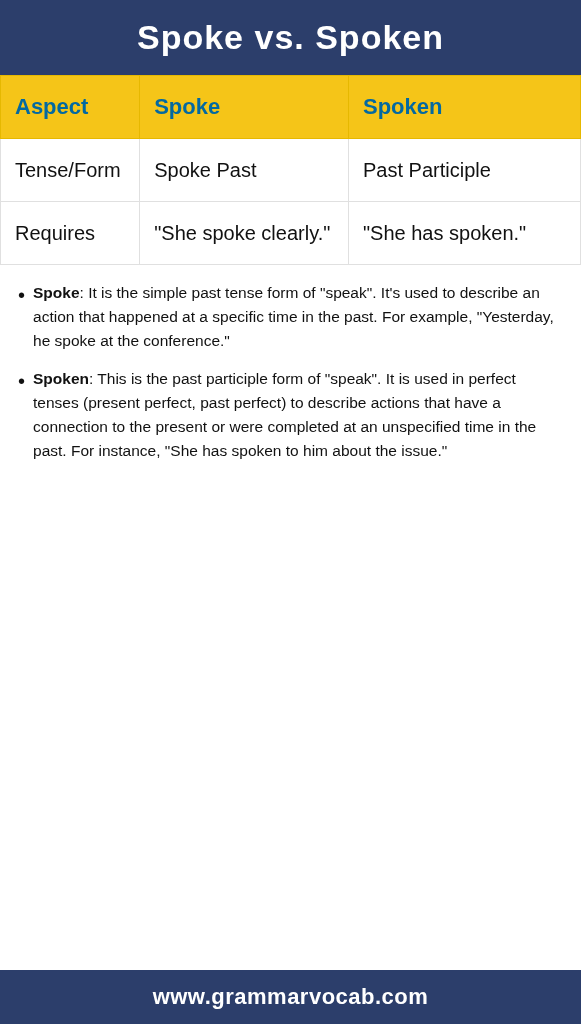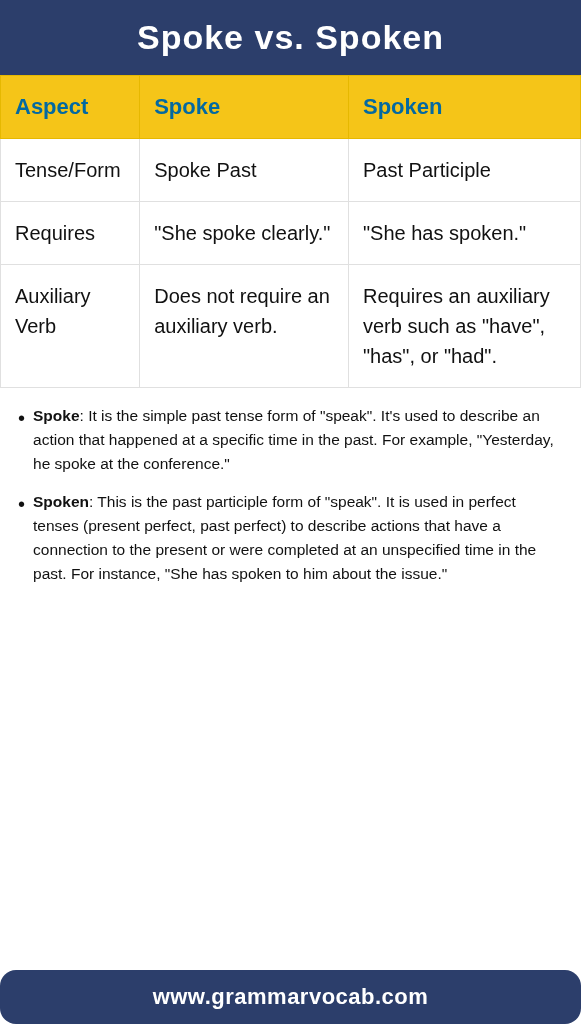--- a/index.html
+++ b/index.html
@@ -98,21 +98,20 @@
 
     
     .footer {
       background: #2c3e6b;
       color: #fff;
       text-align: center;
       padding: 14px 10px;
       font-size: 22px;
       font-weight: 700;
       letter-spacing: 0.5px;
-      border-radius: 16px;
     }
   </style>
 </head>
 <body>
 
 <div class="header">
   <div class="header-title">Spoke vs. Spoken</div>
 </div>
 
 <div class="main">
@@ -128,25 +127,20 @@
     <tr>
           <td>Tense/Form</td>
           <td>Spoke Past</td>
           <td>Past Participle</td>
         </tr>
         <tr>
           <td>Requires</td>
           <td>"She spoke clearly."</td>
           <td>"She has spoken."</td>
         </tr>
-        <tr>
-          <td>Auxiliary Verb</td>
-          <td>Does not require an auxiliary verb.</td>
-          <td>Requires an auxiliary verb such as "have", "has", or "had".</td>
-        </tr>
       </tbody>
   </table>
 
   <div class="notes-section" id="notes-container">
   <div class="notes-item">
         <span class="bullet">•</span>
         <span class="note-text"><strong>Spoke</strong>: It is the simple past tense form of "speak". It's used to describe an action that happened at a specific time in the past. For example, "Yesterday, he spoke at the conference."</span>
       </div>
       <div class="notes-item">
         <span class="bullet">•</span>

